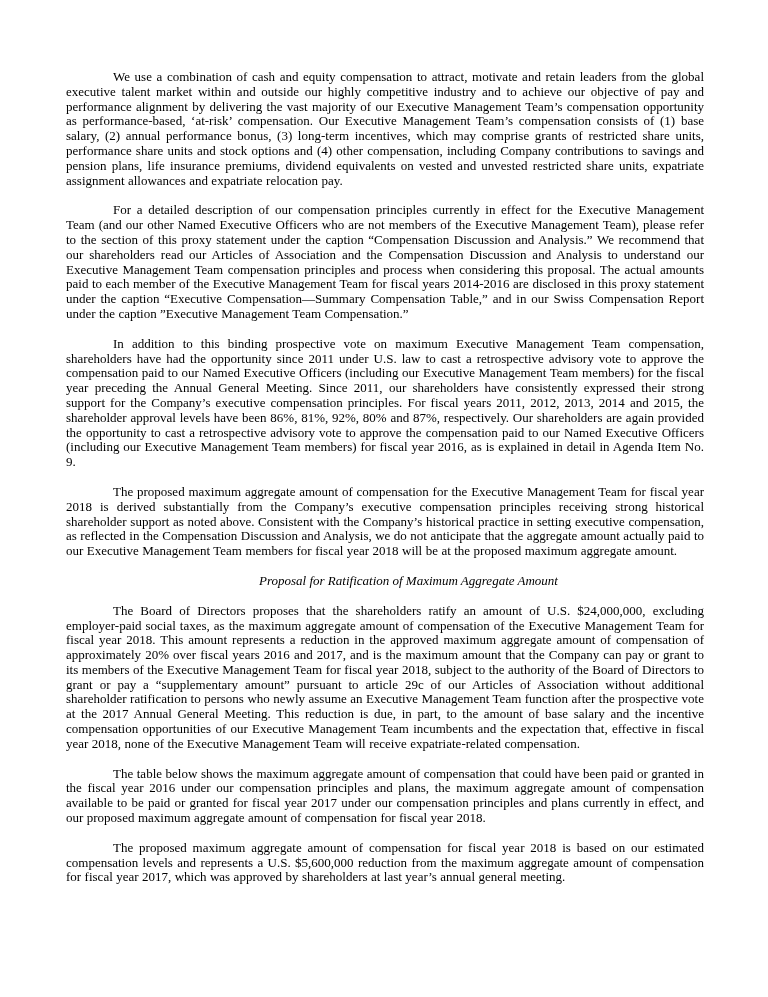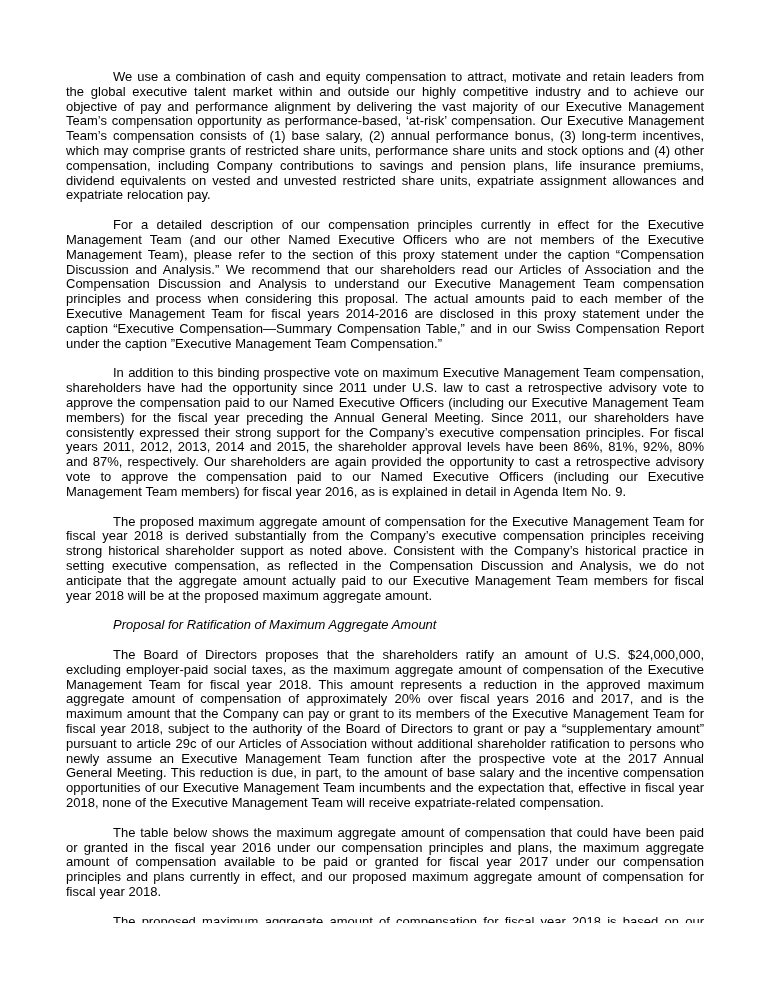--- a/index.html
+++ b/index.html
@@ -6,40 +6,40 @@
     margin: 0;
     padding: 0;
     background: #ffffff;
   }
   .page {
     position: relative;
     width: 768px;
     height: 923px;
     background: #ffffff;
     color: #000000;
-    font-family: Liberation Sans, sans-serif;
+    font-family: Liberation Serif, serif;
     font-size: 13px;
     overflow: hidden;
   }
   .content {
     position: absolute;
     left: 66px;
     top: 70px;
     width: 638px;
   }
   .para {
     margin: 0 0 15px 0;
     text-align: justify;
     text-indent: 47px;
     line-height: 14.8px;
     word-spacing: 0.2px;
   }
   .heading-italic {
     font-style: italic;
-    text-align: left;
+    text-align: center;
     margin: 0 0 15px 0;
     text-indent: 47px;
     line-height: 14.8px;
   }
   .footer {
     position: absolute;
     left: 0;
     top: 947px;
     width: 768px;
     text-align: right;

